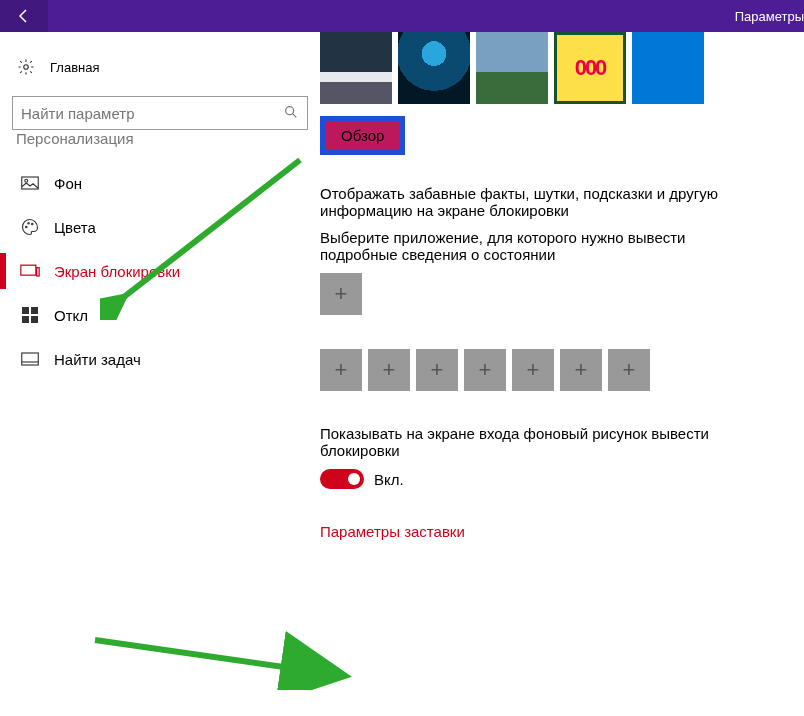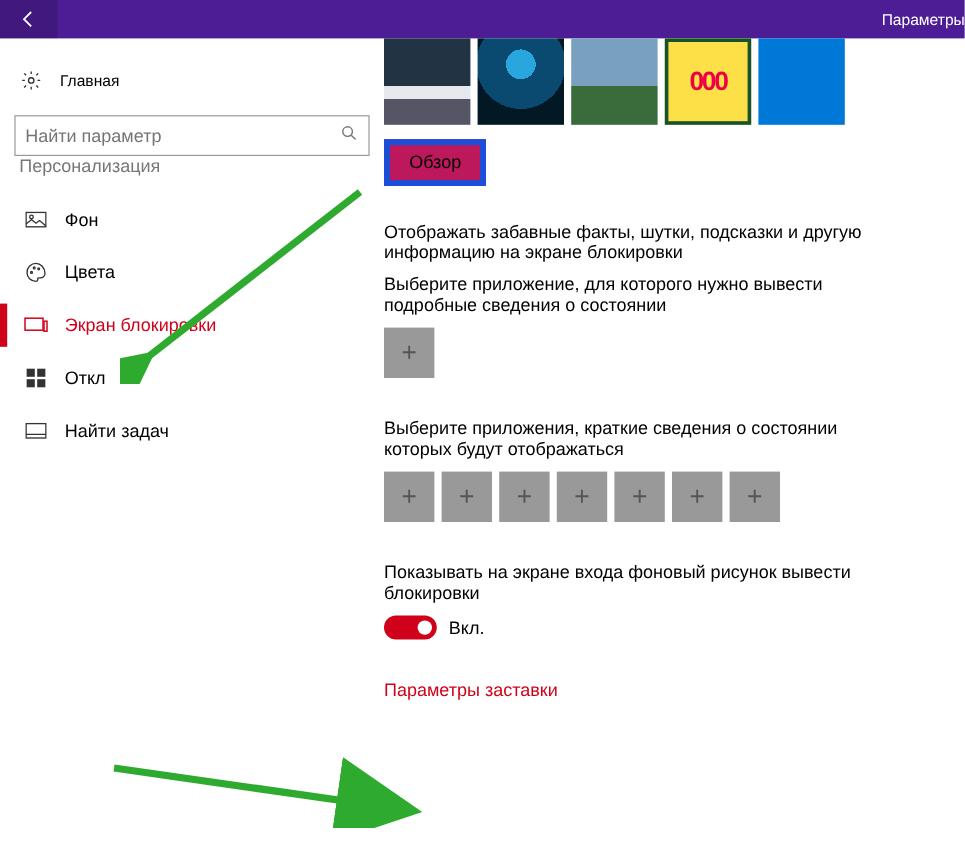--- a/index.html
+++ b/index.html
@@ -168,21 +168,20 @@
 
     <div class="setting-label">Отображать забавные факты, шутки, подсказки и другую информацию на экране блокировки</div>
 
     <div class="setting-label">Выберите приложение, для которого нужно вывести подробные сведения о состоянии</div>
     <div class="single-slot">
       <div class="app-slot">
           <span>+</span>
         </div>
     </div>
 
-    <div class="setting-label">Выберите приложения, краткие сведения о состоянии которых будут отображаться</div>
     <div class="slots-row">
       <div class="app-slot">
           <span>+</span>
         </div>
       <div class="app-slot">
           <span>+</span>
         </div>
       <div class="app-slot">
           <span>+</span>
         </div>

